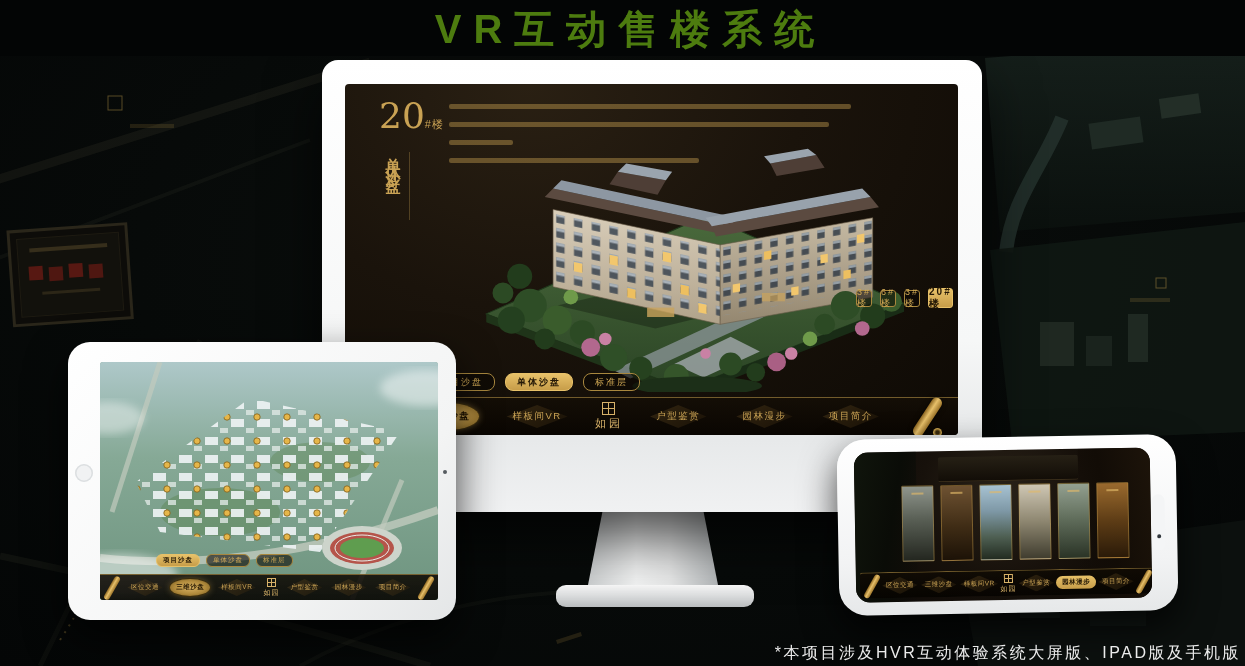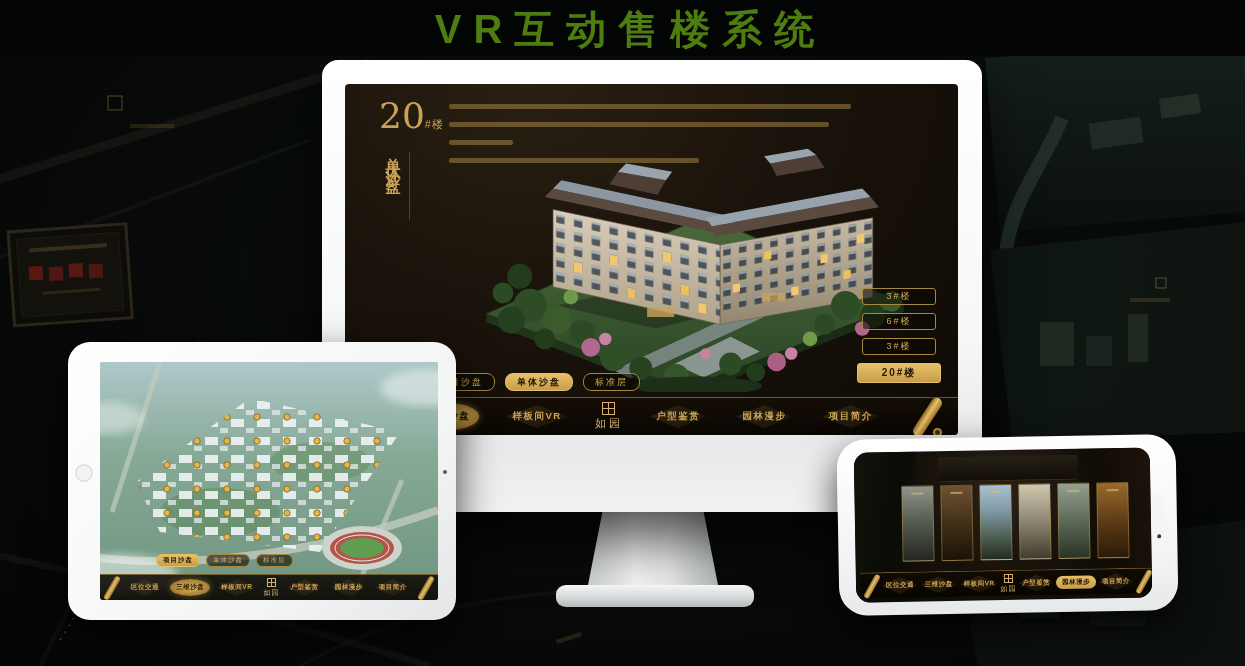--- a/index.html
+++ b/index.html
@@ -23,35 +23,35 @@
     background:radial-gradient(ellipse at 30% 0%, #2a2013 0%, #1a130b 45%, #0e0a05 100%);}
   .m-heading-num{position:absolute;left:34px;top:14px;color:#c9a254;
     font-family:"DejaVu Serif", serif;font-size:36px;line-height:1;}
   .m-heading-num .sfx{font-size:11px;font-family:"Liberation Sans",sans-serif;letter-spacing:1px;}
   .m-heading-vert{position:absolute;left:38px;top:62px;writing-mode:vertical-rl;color:#c9a254;
     font-size:15px;letter-spacing:7px;font-weight:bold;}
   .m-heading-en{position:absolute;left:64px;top:68px;width:1px;height:68px;background:rgba(201,162,84,.3);}
   .m-para{position:absolute;left:104px;top:20px;}
   .m-para .ln{height:5px;border-radius:2px;background:rgba(190,152,78,.45);margin-bottom:13px;filter:blur(.4px);}
   .building-illu{position:absolute;left:112px;top:64px;}
-  .floor-btns{position:absolute;right:16px;top:204px;width:86px;display:flex;flex-direction:column;gap:8px;align-items:center;}
+  .floor-btns{position:absolute;right:16px;top:204px;width:86px;display:flex;flex-direction:row;gap:8px;align-items:center;}
   .floor-btn{width:72px;height:15px;display:flex;align-items:center;justify-content:center;
     border:1px solid #a8873e;border-radius:3px;background:rgba(12,8,3,.55);
     color:#d3ab56;font-size:9px;letter-spacing:2px;}
   .floor-btn.active{width:82px;height:18px;background:linear-gradient(180deg,#e7c169,#c79d49);
     color:#241806;font-size:10px;font-weight:bold;border-color:#e7c169;}
   .sub-tabs{position:absolute;left:82px;bottom:44px;display:flex;gap:10px;}
   .sub-tab{padding:1px 11px;height:14px;display:flex;align-items:center;border:1px solid #a8873e;border-radius:8px;
     background:rgba(12,8,3,.6);color:#d3ab56;font-size:9px;letter-spacing:2px;white-space:nowrap;}
   .sub-tab.active{background:linear-gradient(180deg,#e7c169,#c79d49);color:#241806;font-weight:bold;border-color:#e7c169;}
   .navbar{position:absolute;left:0;bottom:0;width:100%;height:38px;
     background:linear-gradient(180deg,#140e06 0%,#0a0602 100%);
     border-top:1px solid rgba(201,163,78,.55);
     display:flex;align-items:center;justify-content:space-between;padding:0 10px 0 2px;box-sizing:border-box;}
-  .nav-item{position:relative;color:#c9a254;font-size:9.5px;letter-spacing:1.5px;padding:4px 9px;white-space:nowrap;z-index:1;font-weight:bold;}
+  .nav-item{position:relative;color:#c9a254;font-size:9.5px;letter-spacing:1.5px;padding:4px 9px;white-space:nowrap;z-index:1;}
   .nav-item::before{content:"";position:absolute;inset:-1px;z-index:-1;
     background:linear-gradient(135deg,rgba(130,98,44,.30),rgba(40,28,10,.45));
     clip-path:polygon(6% 50%,50% 0,94% 50%,50% 100%);}
   .nav-item.active{background:radial-gradient(ellipse at center,#d9b261 0%,#b08a3c 55%,#6b4f16 100%);
     color:#211502;border-radius:50%;font-weight:bold;padding:7px 9px;
     box-shadow:0 0 0 1px #3a2c0c,0 0 7px rgba(217,178,97,.45);}
   .nav-item.active::before{display:none;}
   .nav-item.clipped{margin-left:-16px;}
   .nav-logo{display:flex;flex-direction:column;align-items:center;gap:1px;color:#d8b269;}
   .nav-logo .seal{width:11px;height:11px;border:1px solid #d8b269;
@@ -412,13 +412,14 @@
         <div class="nav-item">户型鉴赏</div>
         <div class="nav-item pill-active">园林漫步</div>
         <div class="nav-item">项目简介</div>
         <div class="scroll-sm"></div>
       </div>
     </div>
     <div class="phone-notch"></div>
     <div class="phone-cam"></div>
   </div>
 
+  <div class="footnote">*本项目涉及HVR互动体验系统大屏版、IPAD版及手机版</div>
 </div>
 
 </body></html>

